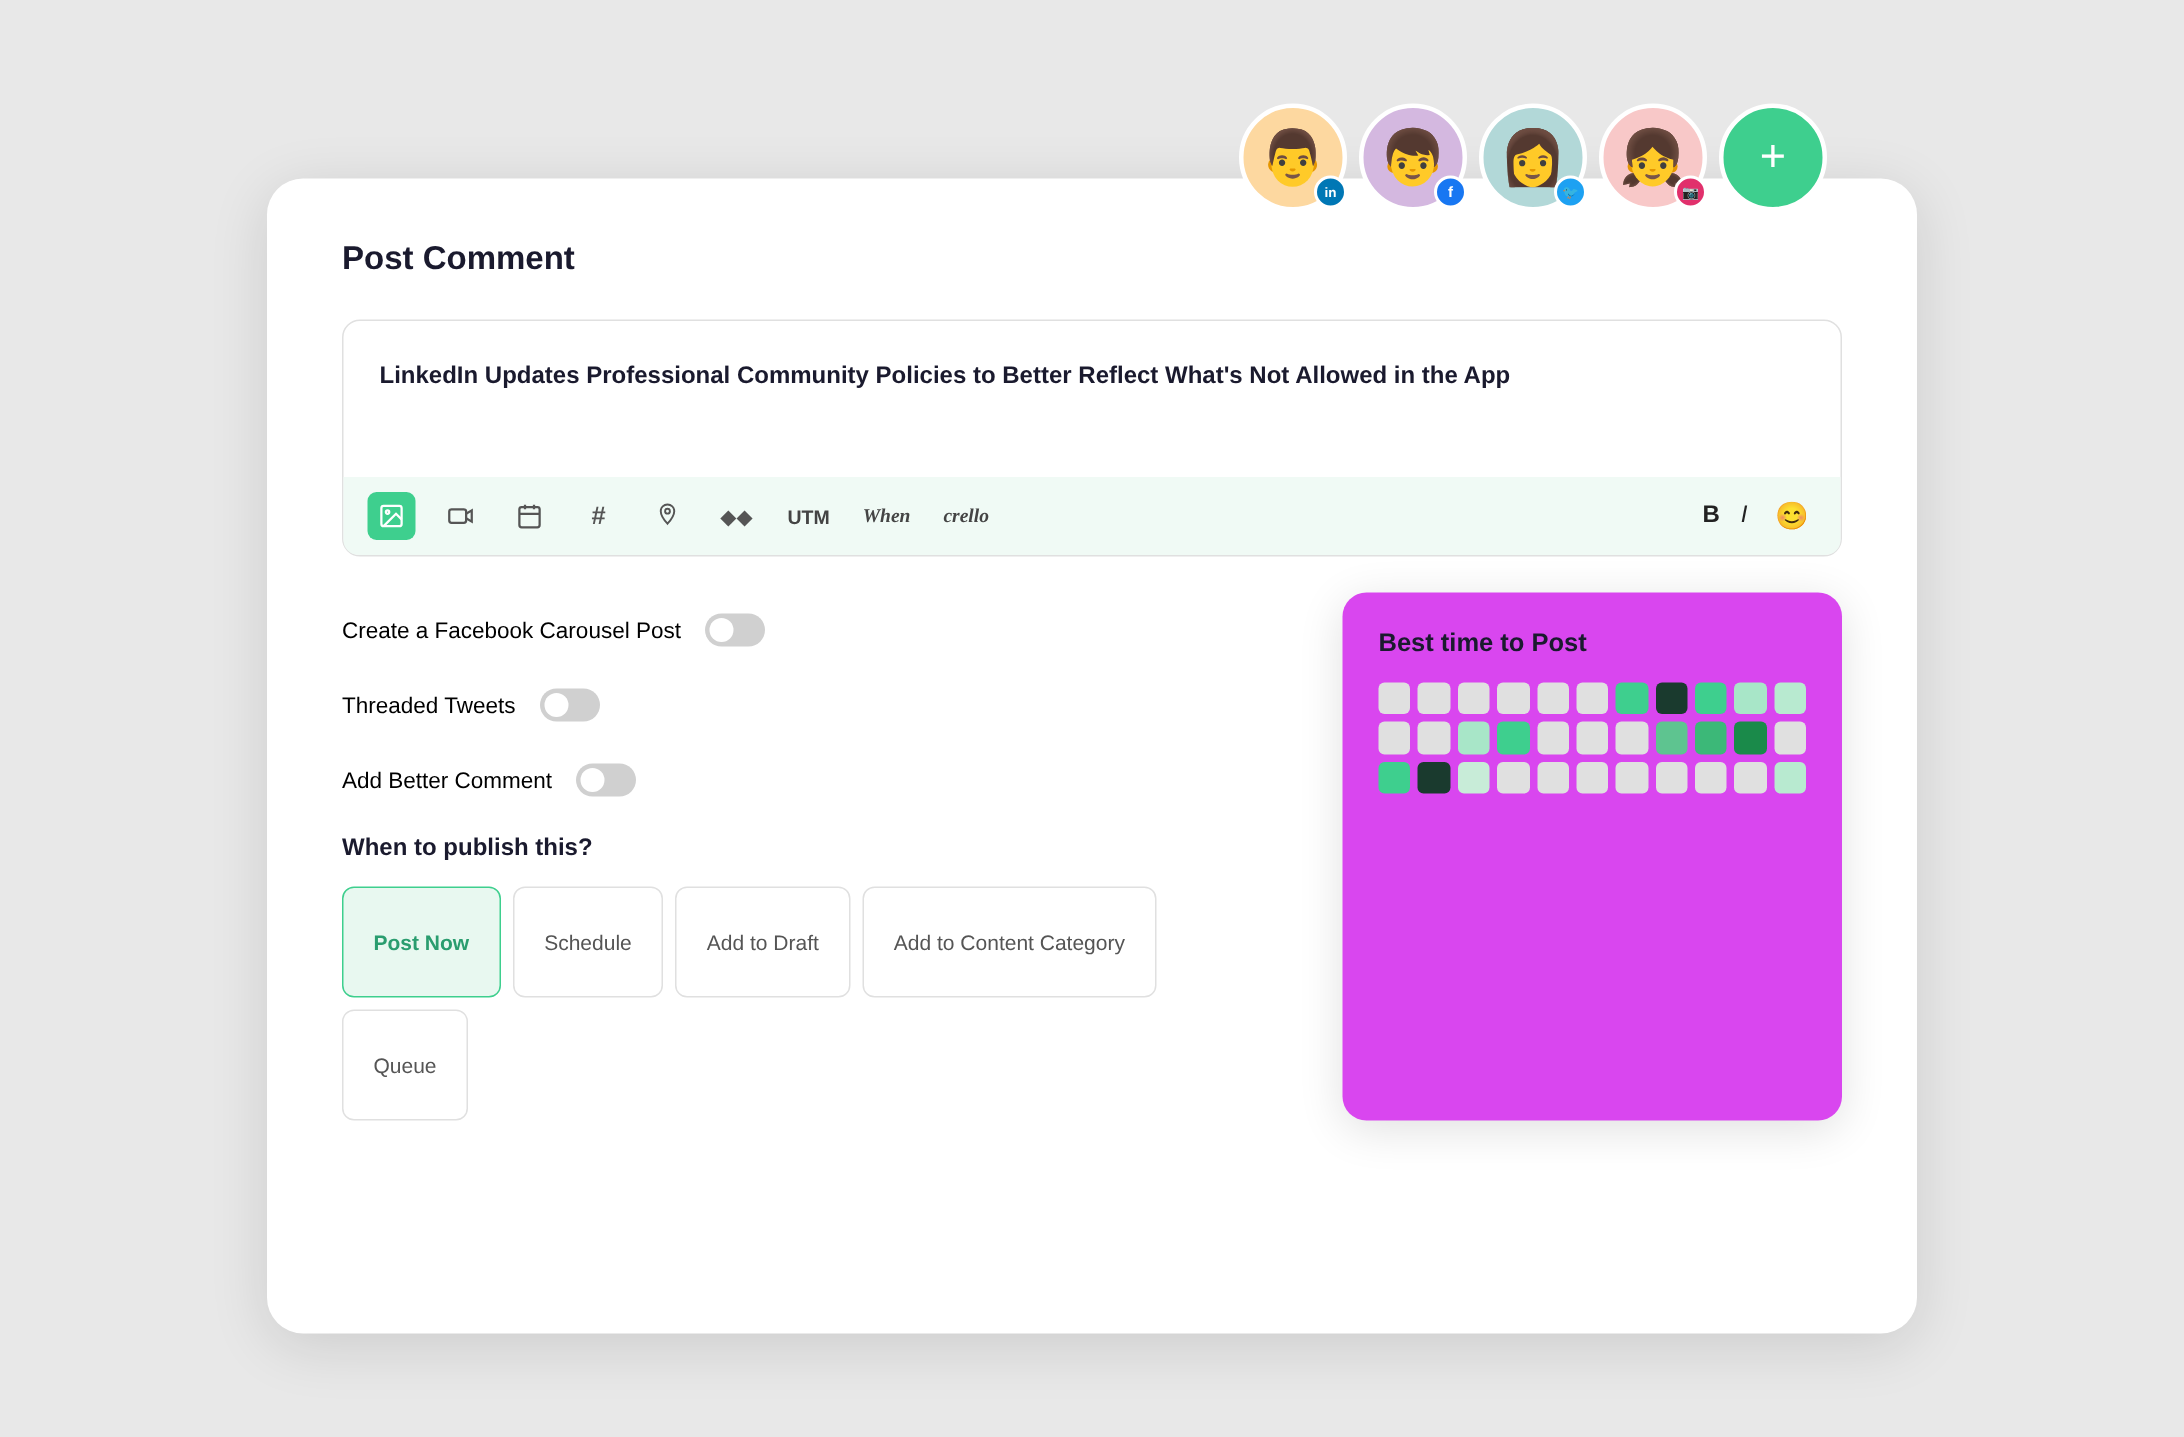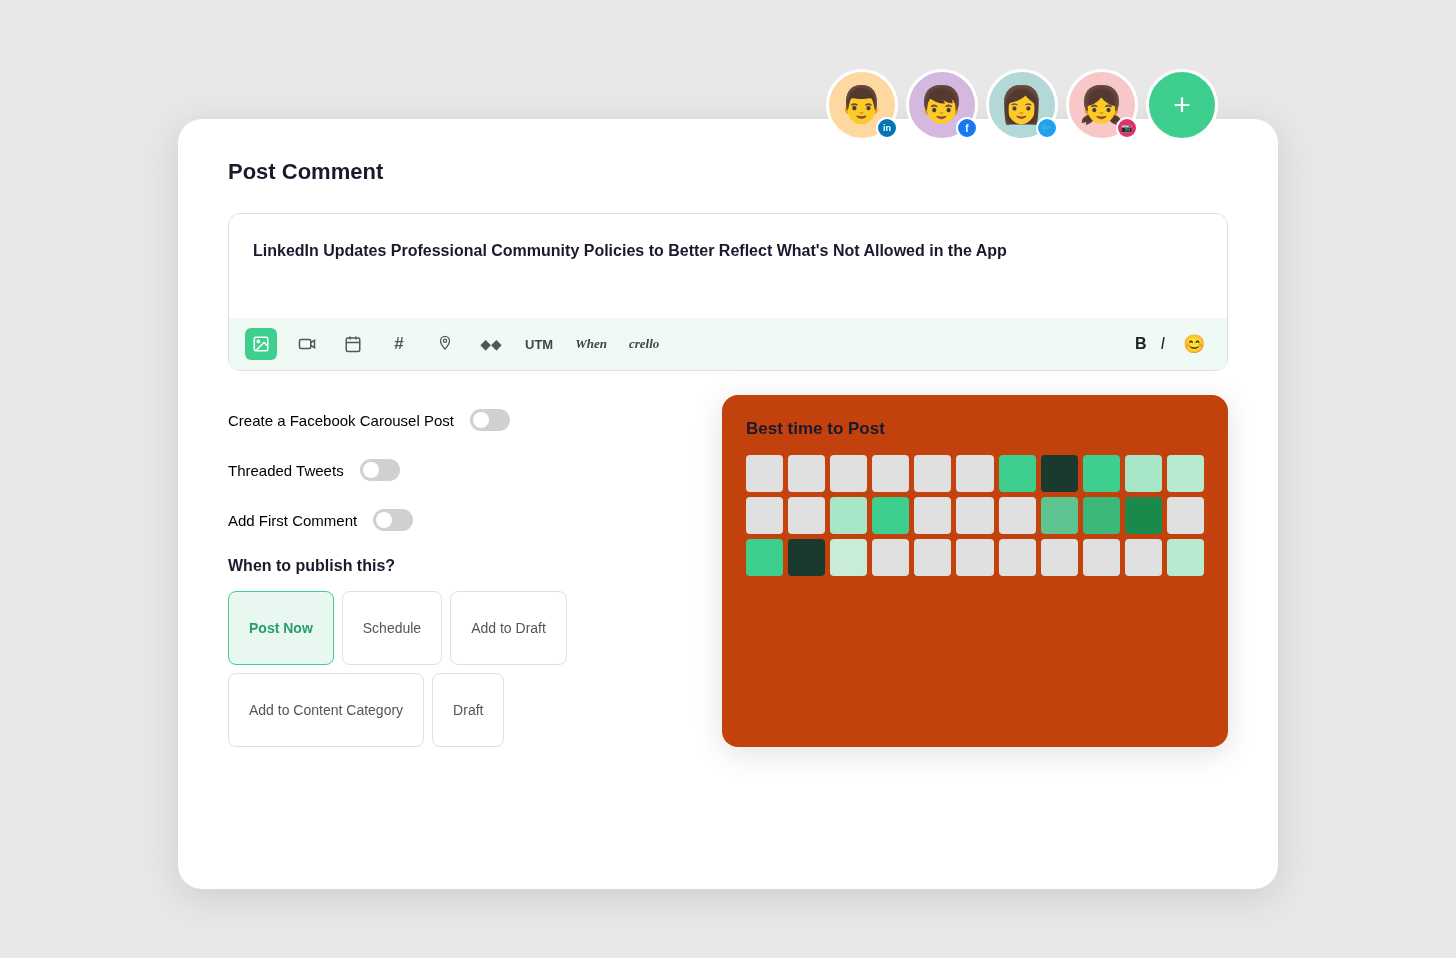--- a/index.html
+++ b/index.html
@@ -250,22 +250,22 @@
 
     .publish-btn.active {
       background: #e8f8f0;
       border-color: #3ecf8e;
       color: #2a9d6f;
       font-weight: 600;
     }
 
     
     .best-time-card {
-      width: 506px;
-      background: #c2410c;
+      width: 333px;
+      background: #d946ef;
       border-radius: 16px;
       box-shadow: 0 6px 30px rgba(0,0,0,0.12);
       padding: 24px;
       flex-shrink: 0;
     }
 
     .best-time-title {
       font-size: 17px;
       font-weight: 700;
       color: #1a1a2e;
@@ -390,32 +390,32 @@
           <span class="option-label">Create a Facebook Carousel Post</span>
           <div class="toggle"></div>
         </div>
 
         <div class="option-row">
           <span class="option-label">Threaded Tweets</span>
           <div class="toggle"></div>
         </div>
 
         <div class="option-row">
-          <span class="option-label">Add First Comment</span>
+          <span class="option-label">Add Better Comment</span>
           <div class="toggle"></div>
         </div>
 
         <div class="publish-label">When to publish this?</div>
 
         <div class="publish-buttons">
           <button class="publish-btn active">Post Now</button>
           <button class="publish-btn">Schedule</button>
           <button class="publish-btn">Add to Draft</button>
           <button class="publish-btn">Add to Content Category</button>
-          <button class="publish-btn">Draft</button>
+          <button class="publish-btn">Queue</button>
         </div>
       </div>
 
       <div class="best-time-card">
         <div class="best-time-title">Best time to Post</div>
         <div class="heatmap" id="heatmap-grid">
         <div class="heatmap-cell" style="background: rgb(224, 224, 224);"></div>
             <div class="heatmap-cell" style="background: rgb(224, 224, 224);"></div>
             <div class="heatmap-cell" style="background: rgb(224, 224, 224);"></div>
             <div class="heatmap-cell" style="background: rgb(224, 224, 224);"></div>

